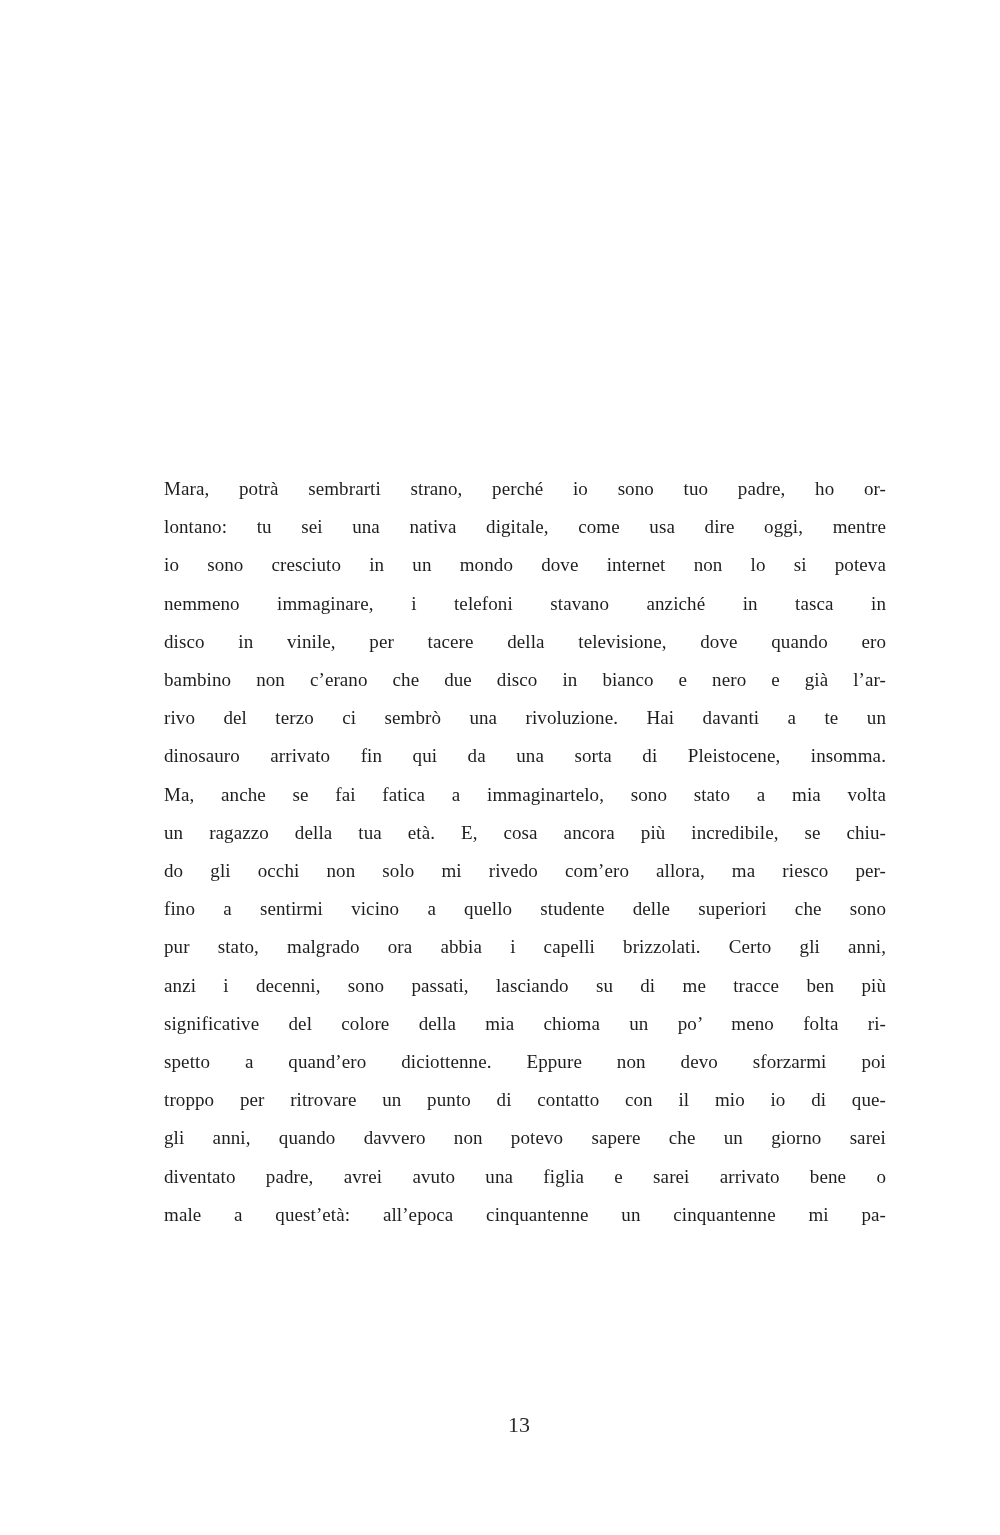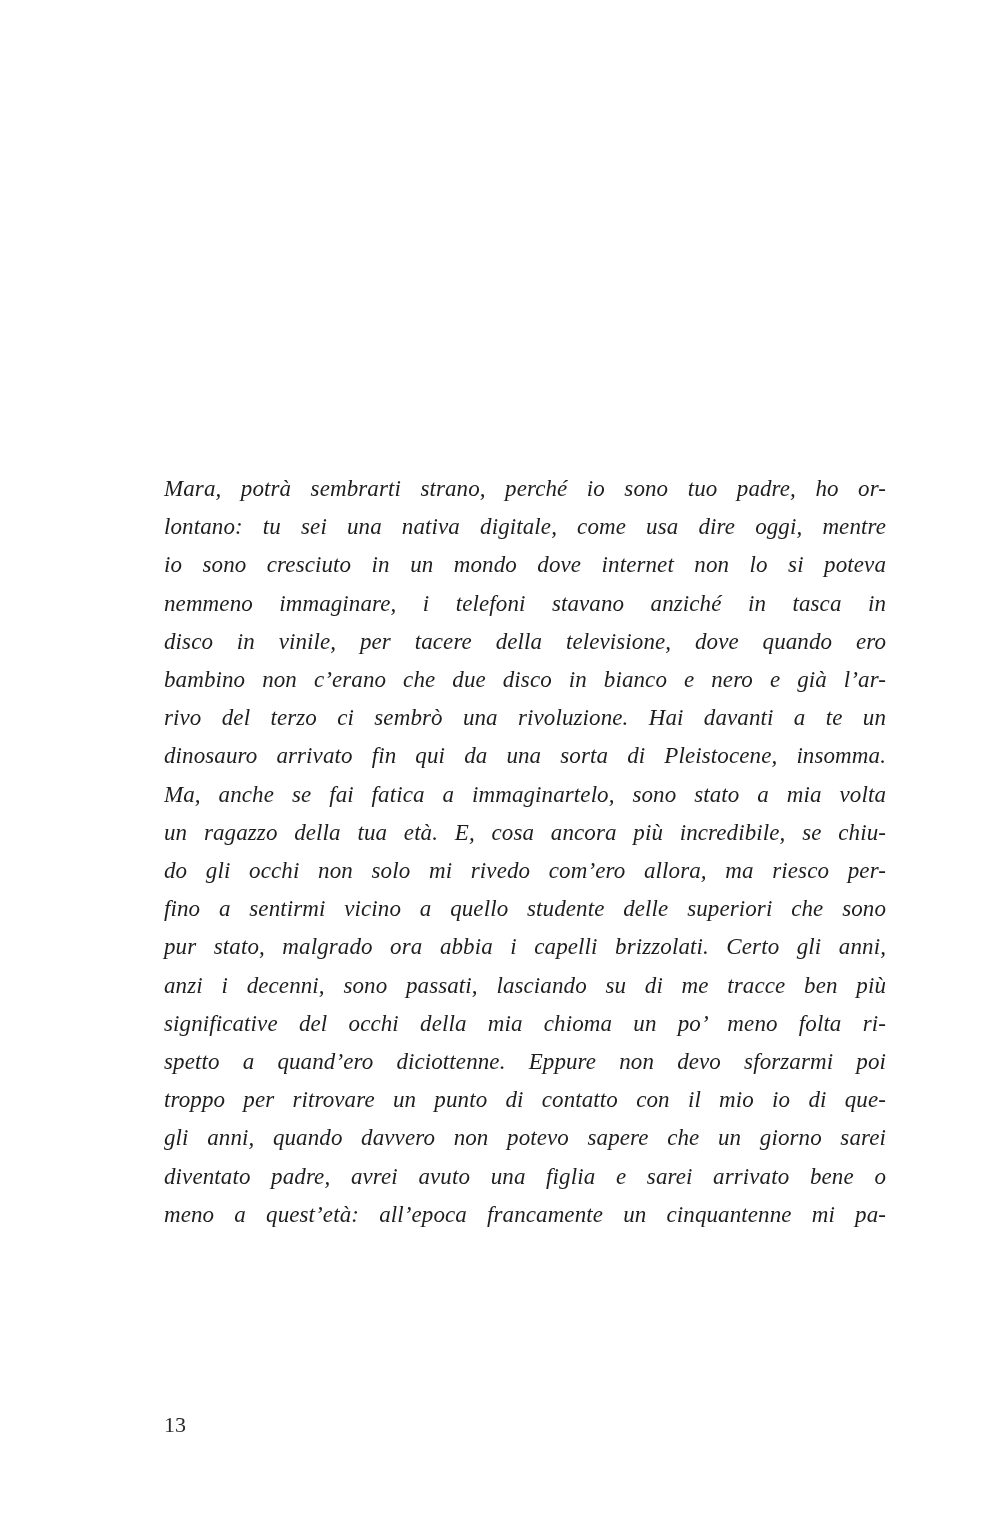--- a/index.html
+++ b/index.html
@@ -20,34 +20,33 @@
     inset: 0;
     background: #ffffff;
   }
   .text-block {
     position: absolute;
     left: 164px;
     top: 470px;
     width: 722px;
   }
   .text-line {
-    font-size: 23px;
+    font-size: 19px;
     line-height: 38.2px;
     text-align: justify;
     text-align-last: justify;
     letter-spacing: 0.1px;
     word-spacing: 0.5px;
-    font-style: italic;
   }
   .page-number {
     position: absolute;
     left: 164px;
     top: 1412px;
     width: 710px;
-    text-align: left;
+    text-align: center;
     font-size: 22px;
     color: #2a2a2a;
   }
 </style>
 </head>
 <body>
 
 <div class="book-page">
 
   <div class="text-block">
@@ -58,23 +57,23 @@
     <div class="text-line">disco in vinile, per tacere della televisione, dove quando ero</div>
     <div class="text-line">bambino non c’erano che due disco in bianco e nero e già l’ar-</div>
     <div class="text-line">rivo del terzo ci sembrò una rivoluzione. Hai davanti a te un</div>
     <div class="text-line">dinosauro arrivato fin qui da una sorta di Pleistocene, insomma.</div>
     <div class="text-line">Ma, anche se fai fatica a immaginartelo, sono stato a mia volta</div>
     <div class="text-line">un ragazzo della tua età. E, cosa ancora più incredibile, se chiu-</div>
     <div class="text-line">do gli occhi non solo mi rivedo com’ero allora, ma riesco per-</div>
     <div class="text-line">fino a sentirmi vicino a quello studente delle superiori che sono</div>
     <div class="text-line">pur stato, malgrado ora abbia i capelli brizzolati. Certo gli anni,</div>
     <div class="text-line">anzi i decenni, sono passati, lasciando su di me tracce ben più</div>
-    <div class="text-line">significative del occhi della mia chioma un po’ meno folta ri-</div>
+    <div class="text-line">significative del colore della mia chioma un po’ meno folta ri-</div>
     <div class="text-line">spetto a quand’ero diciottenne. Eppure non devo sforzarmi poi</div>
     <div class="text-line">troppo per ritrovare un punto di contatto con il mio io di que-</div>
     <div class="text-line">gli anni, quando davvero non potevo sapere che un giorno sarei</div>
     <div class="text-line">diventato padre, avrei avuto una figlia e sarei arrivato bene o</div>
-    <div class="text-line">meno a quest’età: all’epoca francamente un cinquantenne mi pa-</div>
+    <div class="text-line">male a quest’età: all’epoca cinquantenne un cinquantenne mi pa-</div>
   </div>
 
   <div class="page-number">13</div>
 
 </div>
 
 </body></html>

